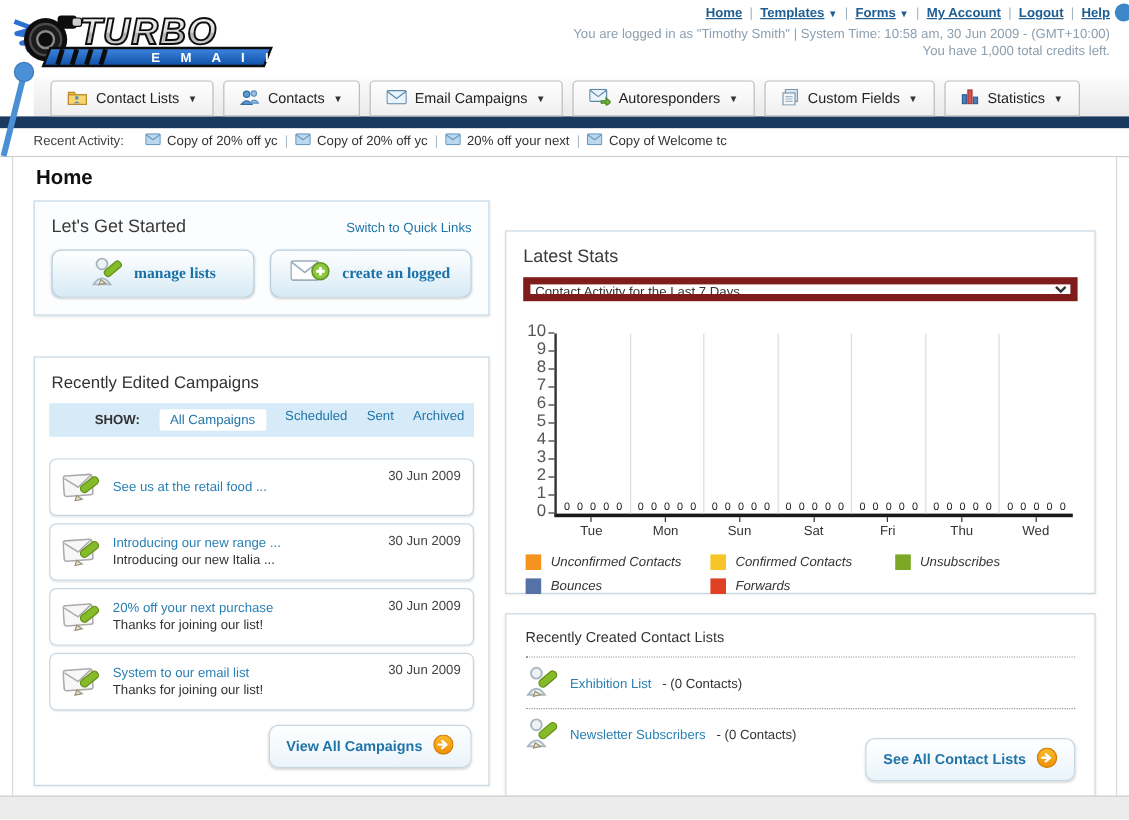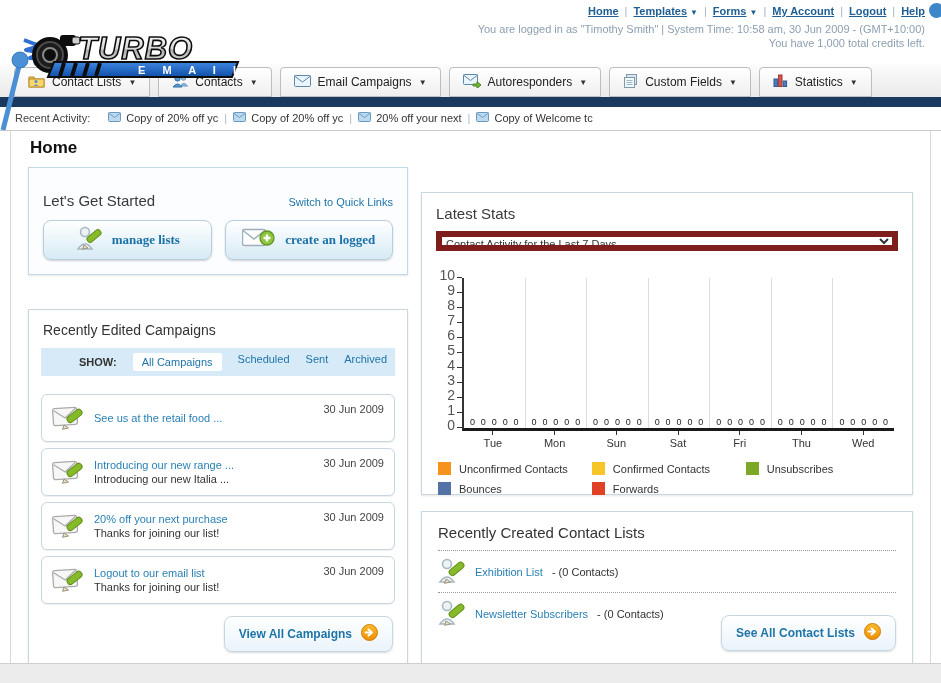--- a/index.html
+++ b/index.html
@@ -1,56 +1,56 @@
 <!DOCTYPE html>
 <html><head>
 <meta charset="utf-8">
 <style>
   html,body{margin:0;padding:0;}
   body{width:941px;height:683px;position:relative;background:#fff;
        font-family:"Liberation Sans",sans-serif;font-size:11px;color:#333;overflow:hidden;}
   a{text-decoration:none;}
   
   .header{position:relative;height:63px;background:#fff;}
-  .logo{position:absolute;left:20px;top:4px;margin-top:22px;}
+  .logo{position:absolute;left:8px;top:4px;}
   .top-links{position:absolute;right:16px;top:5px;font-size:11px;color:#8BA4B5;}
   .top-links a{color:#1E5E93;font-weight:bold;text-decoration:underline;cursor:pointer;}
   .top-links .sep{margin:0 6px;color:#9FB3C2;}
   .top-links .dd{font-size:8px;color:#1E5E93;margin-left:3px;}
   .login-info{position:absolute;right:16px;top:22px;text-align:right;
               font-size:11px;color:#8C9FB0;line-height:14px;}
   .help-bubble{position:absolute;right:-3px;top:3px;width:15px;height:15px;border-radius:50%;
                background:#3D87C9;}
   .pin{position:absolute;left:0;top:50px;z-index:5;}
   
   .tabbar{height:34px;background:linear-gradient(#FDFDFD,#E9E9E9);
-          padding:4px 0 0 14px;box-sizing:border-box;white-space:nowrap;}
+          padding:4px 0 0 14px;box-sizing:border-box;white-space:nowrap;margin-left:28px;}
   .tab{display:inline-flex;align-items:center;gap:7px;height:28px;padding:0 13px;margin-right:8px;
        border:1px solid #BDBDBD;border-radius:4px 4px 0 0;vertical-align:bottom;
        background:linear-gradient(#FFFFFF,#EFEFEF);font-size:12px;color:#222;cursor:pointer;}
   .tab .arrow{font-size:8px;color:#333;}
   .navybar{height:10px;background:#19395E;}
   
-  .recentbar{height:23px;line-height:23px;padding-left:15px;border-bottom:1px solid #CBCBCB;
+  .recentbar{height:23px;line-height:23px;padding-left:28px;border-bottom:1px solid #CBCBCB;
              background:#fff;font-size:11px;color:#444;white-space:nowrap;}
   .ra-item{display:inline-flex;align-items:center;gap:5px;margin:0 4px;color:#333;cursor:pointer;}
   .ra-sep{color:#AAB8C2;margin:0 2px;}
   .ra-label{margin-right:14px;color:#444;}
   
   .main{position:relative;margin:0 10px;border-left:1px solid #D8D8D8;border-right:1px solid #D8D8D8;
         height:536px;box-sizing:border-box;padding:5px 17px 0;background:#fff;}
   .footer{position:absolute;left:0;bottom:0;width:941px;height:19px;background:#ECECEC;
           border-top:1px solid #CFCFCF;}
   h1.page-title{font-size:17px;font-weight:bold;color:#101010;margin:2px 0 9px 2px;}
   .cols{display:flex;gap:13px;}
   .col-left{width:380px;flex:none;}
   .col-right{flex:1;margin-top:25px;}
   .panel{background:#fff;border:1px solid #C9D7E1;box-shadow:0 1px 2px rgba(0,0,0,.10);}
   
-  .gs-panel{padding:24px 14px 14px;background:#FBFDFE;border-color:#C2D8E6;}
+  .gs-panel{padding:12px 14px 14px;background:#FBFDFE;border-color:#C2D8E6;}
   .gs-head{display:flex;justify-content:space-between;align-items:baseline;}
   .gs-title{font-size:15px;color:#3A3A3A;}
   .gs-switch{font-size:11px;color:#1F74A8;cursor:pointer;}
   .gs-buttons{display:flex;gap:13px;margin-top:11px;}
   .big-btn{flex:1;height:38px;border:1px solid #B5CFDF;border-radius:8px;cursor:pointer;
            background:linear-gradient(#FFFFFF,#D7EAF5);box-shadow:0 1px 2px rgba(0,0,0,.18);
            display:flex;align-items:center;justify-content:center;gap:9px;
            color:#1A71A8;font-weight:bold;font-size:13px;font-family:Liberation Serif, serif;}
   
   .camp-panel{margin-top:34px;padding:12px 12px 10px;}
@@ -84,25 +84,25 @@
   .plot{flex:1;height:150px;border-left:2px solid #333;border-bottom:3px solid #1A1A1A;
         display:flex;margin-right:4px;}
   .pgroup{flex:1;border-right:1px solid #DDD;display:flex;align-items:flex-end;
           justify-content:space-evenly;padding-bottom:1px;}
   .pgroup:last-child{border-right:none;}
   .pgroup b{font-size:9px;font-weight:normal;color:#222;line-height:10px;}
   .dayrow{display:flex;margin:0 4px 0 26px;}
   .dayrow div{flex:1;text-align:center;font-size:11px;color:#333;}
   .dayrow div i{display:block;width:1px;height:4px;background:#333;margin:0 auto 2px;}
   .legend{margin-top:13px;display:flex;flex-wrap:wrap;row-gap:7px;font-size:11px;color:#333;}
-  .legend .li{width:33.3%;display:flex;align-items:center;gap:8px;box-sizing:border-box;padding-left:2px;}
+  .legend .li{width:33.3%;display:flex;align-items:center;gap:8px;box-sizing:border-box;padding-left:2px;font-style:italic;}
   .legend .sw{width:13px;height:13px;flex:none;}
   
   .cl-panel{margin-top:16px;padding:12px 16px;height:153px;box-sizing:border-box;position:relative;}
-  .cl-title{font-size:15px;color:#333;margin-bottom:9px;}
+  .cl-title{font-size:12px;color:#333;margin-bottom:9px;}
   .cl-item{border-top:1px dotted #999;padding:6px 0 5px;display:flex;align-items:center;gap:9px;}
   .cl-item .nm{color:#2980B4;cursor:pointer;}
   .cl-item .ct{color:#333;}
   .cl-btn{position:absolute;right:16px;bottom:12px;}
 </style>
 </head>
 <body>
 
 <div class="header">
   <div class="logo">
@@ -318,21 +318,21 @@
               <div class="date">30 Jun 2009</div>
             </div>
             <div class="card">
               <span><svg width="32" height="26" viewBox="0 0 32 26">
                   <rect x="1" y="4" width="24" height="17" rx="2" fill="#F7F7F7" stroke="#ABABAB" stroke-width="1.3" transform="rotate(-4 13 12)"></rect>
                   <path d="M2 6 L13 14 L24 5" fill="none" stroke="#ABABAB" stroke-width="1.3" transform="rotate(-4 13 12)"></path>
                   <rect x="14" y="9" width="17" height="6.5" rx="3" transform="rotate(-38 22 12)" fill="#85BB28" stroke="#638E18"></rect>
                   <path d="M12 21 l4.5 3 -6 1.3z" fill="#E8E0C8" stroke="#9A917A"></path>
                 </svg></span>
               <div class="txt">
-                <div class="title">Logout to our email list</div>
+                <div class="title">System to our email list</div>
                 <div class="sub">Thanks for joining our list!</div>
               </div>
               <div class="date">30 Jun 2009</div>
             </div>
           </div>
         <div class="viewall-row">
           <span class="link-btn">
             <span>View All Campaigns</span>
             <span><svg width="17" height="17" viewBox="0 0 17 17">
                   <defs>

